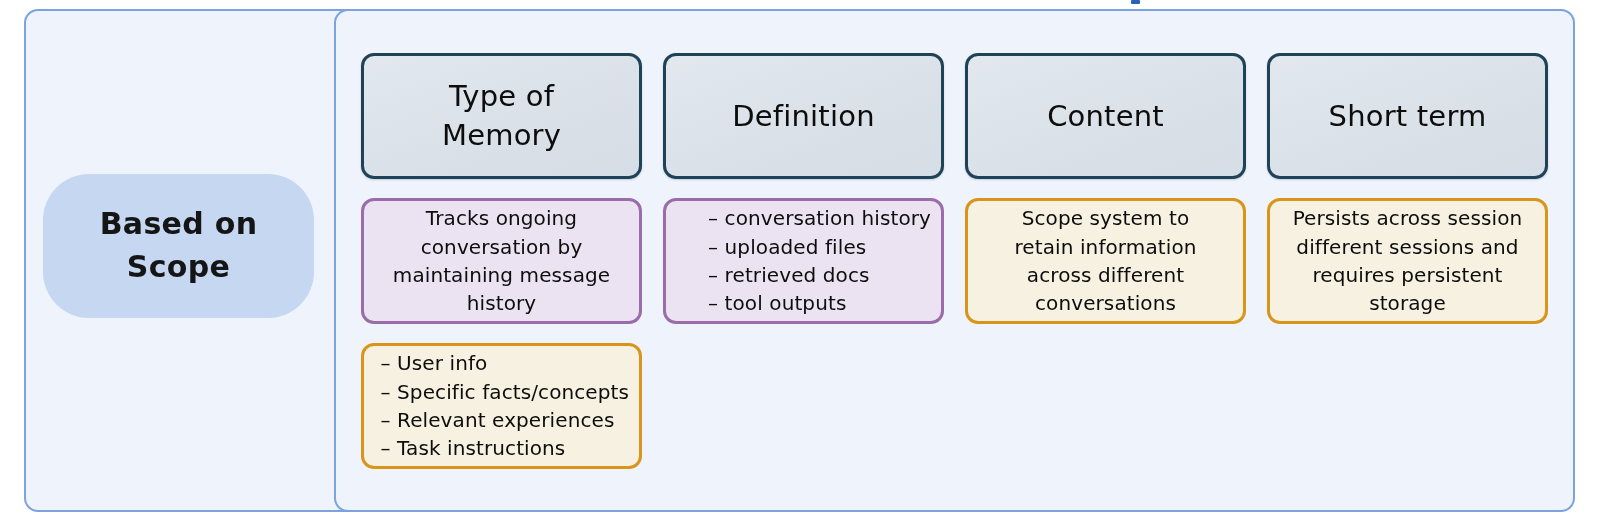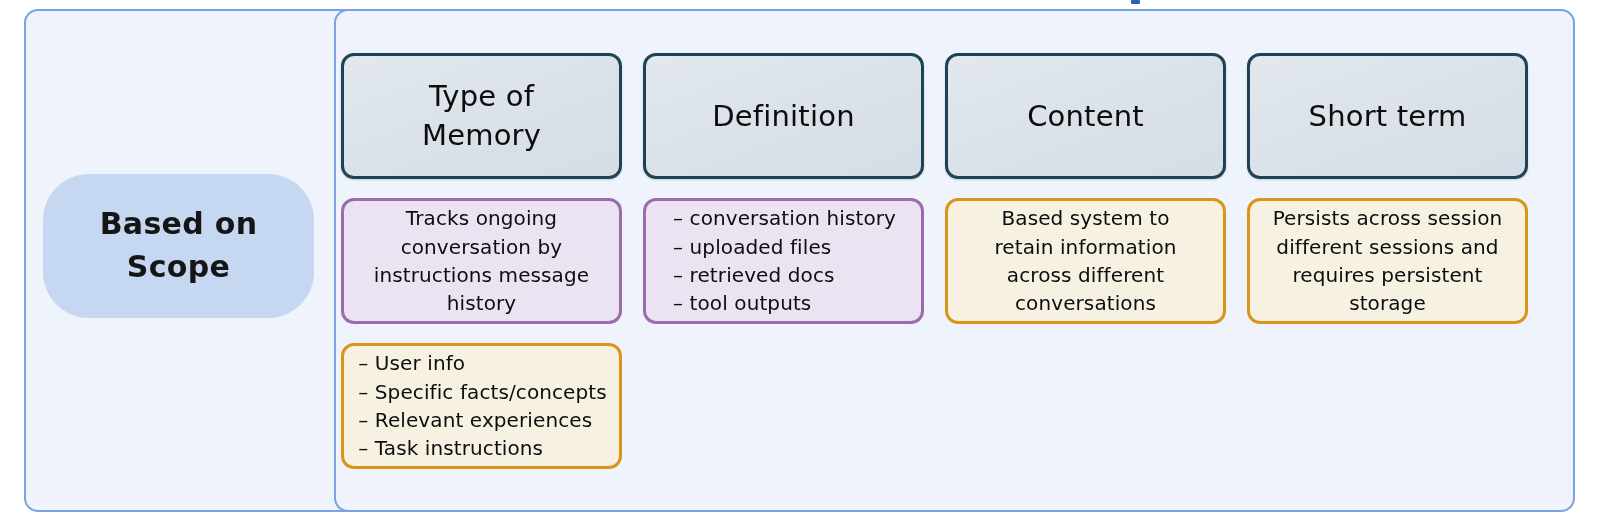--- a/index.html
+++ b/index.html
@@ -66,21 +66,21 @@
     font-size: 30px;
     line-height: 1.42;
     color: #151515;
     letter-spacing: 0.3px;
     white-space: pre-line;
   }
 
   
   .grid {
     position: absolute;
-    left: 315px;
+    left: 335px;
     top: 42px;
     width: 1188px;
     height: 428px;
     display: grid;
     grid-template-columns: 281px 281px 281px 281px;
     grid-template-rows: 126px 126px 126px;
     column-gap: 21px;
     row-gap: 19px;
   }
 
@@ -126,21 +126,21 @@
     font-family: "DejaVu Sans", sans-serif;
     font-size: 20px;
     line-height: 1.42;
     color: #0d0d0d;
     white-space: pre-line;
     letter-spacing: 0.1px;
   }
 
   
   .cell.list {
-    justify-content: center;
+    justify-content: flex-end;
     padding-left: 12px;
     text-align: left;
   }
   .cell.list .txt {
     text-align: left;
   }
 
   
   .top-artifact {
     position: absolute;
@@ -180,32 +180,32 @@
       <div class="cell slate">
         <span class="txt">Content</span>
       </div>
 
       <div class="cell slate">
         <span class="txt">Short term</span>
       </div>
       <div class="cell purple">
         <span class="txt">Tracks ongoing
 conversation by
-instructions message
+maintaining message
 history</span>
       </div>
       <div class="cell purple list">
         <span class="txt">– conversation history
 – uploaded files
 – retrieved docs
 – tool outputs</span>
       </div>
 
       <div class="cell amber">
-        <span class="txt">Based system to
+        <span class="txt">Scope system to
 retain information
 across different
 conversations</span>
       </div>
       <div class="cell amber">
         <span class="txt">Persists across session
 different sessions and
 requires persistent
 storage</span>
       </div>

